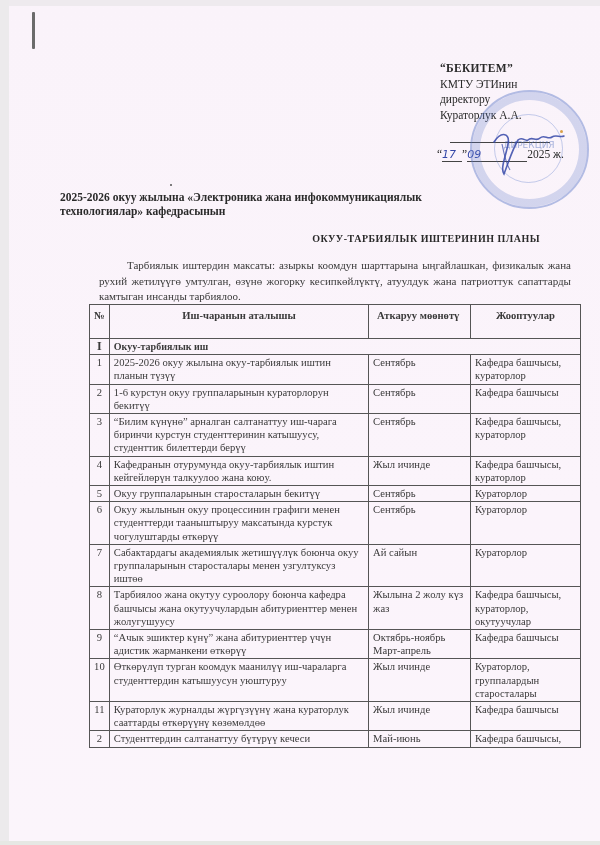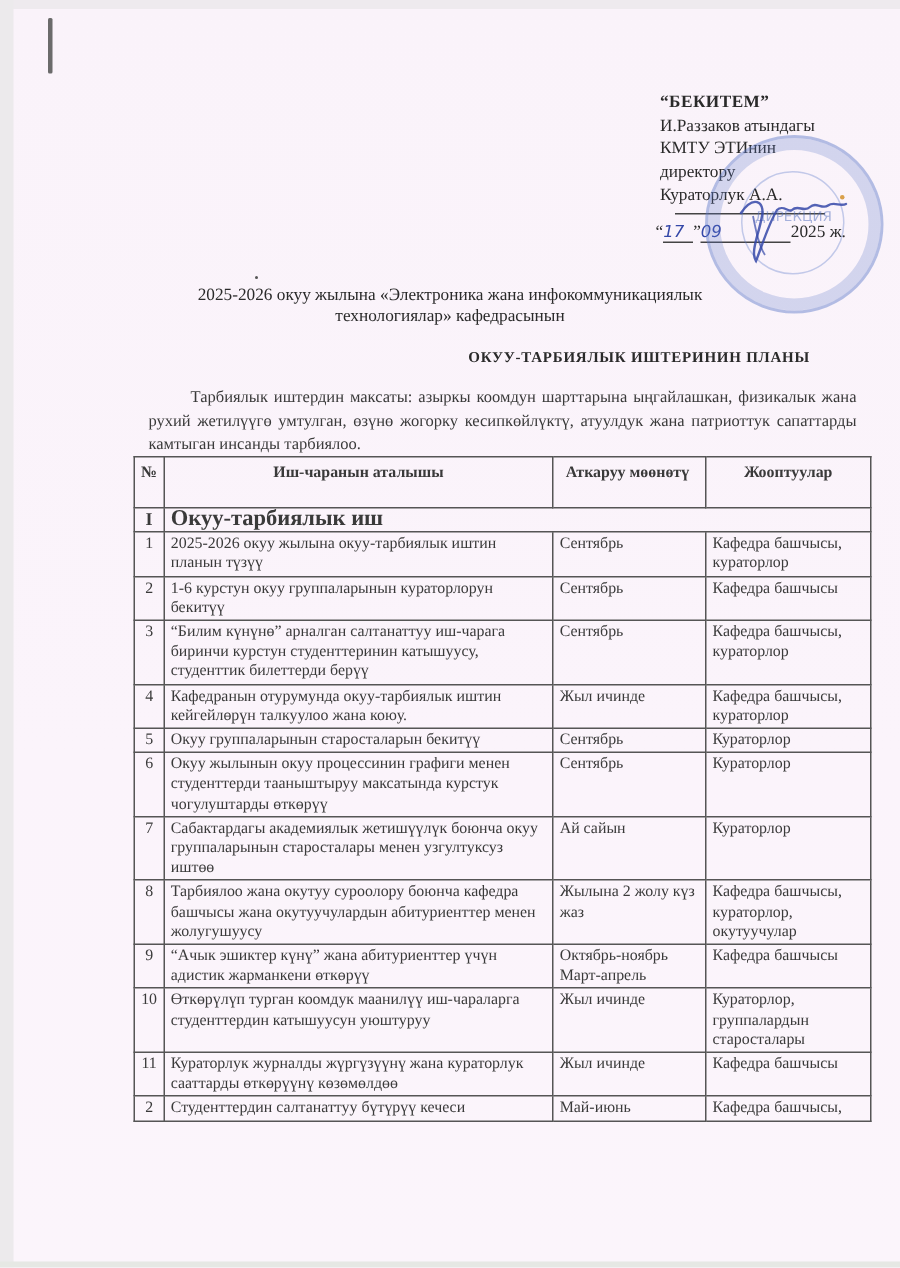--- a/index.html
+++ b/index.html
@@ -63,22 +63,22 @@
     font-family: "DejaVu Sans", sans-serif; font-size: 9px; font-weight: normal; color: rgba(80,110,190,0.5);
   }
   .signature {
     position: absolute; left: 488px; top: 120px; width: 80px; height: 60px;
     pointer-events: none;
   }
   .dot-mark {
     position: absolute; width: 3px; height: 3px; border-radius: 50%;
   }
   .title-block {
-    position: absolute; left: 60px; top: 190px; width: 480px; text-align: center;
-    font-weight: normal; font-size: 11.5px; line-height: 14px;
+    position: absolute; left: 60px; top: 190px; width: 480px; text-align: left;
+    font-weight: bold; font-size: 11.5px; line-height: 14px;
   }
   .plan-title {
     position: absolute; left: 60px; top: 233px; width: 480px; text-align: right;
     font-weight: bold; font-size: 10px; letter-spacing: 0.5px; font-family: Liberation Serif, serif;
   }
   .intro {
     position: absolute; left: 99px; top: 258px; width: 472px;
     font-size: 11px; line-height: 15.5px; text-align: justify; color: #3a3a3a;
   }
   .intro .indent { display: inline-block; width: 28px; }
@@ -88,36 +88,35 @@
   }
   table.plan td, table.plan th {
     border: 1px solid #555; vertical-align: top; padding: 1px 4px;
   }
   table.plan th { font-weight: bold; text-align: center; padding-top: 4px; }
   table.plan th.period { font-weight: bold; text-align: left; padding-left: 8px; }
   table.plan td.num { text-align: center; width: 14px; padding: 1px 2px; }
   table.plan .col-name { width: 248px; }
   table.plan .col-period { width: 88px; }
   table.plan .col-resp { width: 100px; }
-  table.plan tr.section td { font-weight: bold; font-size: 15px; }
+  table.plan tr.section td { font-weight: bold; font-size: 10px; }
   table.plan tr.section td.num { font-size: 12px; }
   table.plan tr.header-row th { height: 28px; }
 </style>
 </head>
 <body>
 
 <div class="page">
   <div class="top-edge"></div>
   <div class="left-edge"></div>
   <div class="bottom-edge"></div>
   <div class="binder-mark"></div>
 
   <div class="approval">
     <div class="heading line">“БЕКИТЕМ”</div>
-    <div class="line">И.Раззаков атындагы</div>
     <div class="line">КМТУ ЭТИнин</div>
     <div class="line">директору</div>
     <div class="line">Кураторлук А.А.</div>
   </div>
 
   <div class="sig-line"></div>
 
   <div class="date-line">
     <span>“</span><span class="blank" style="width:20px">17</span><span>”</span><span class="blank" style="width:60px">09</span><span>2025 ж.</span>
   </div>

